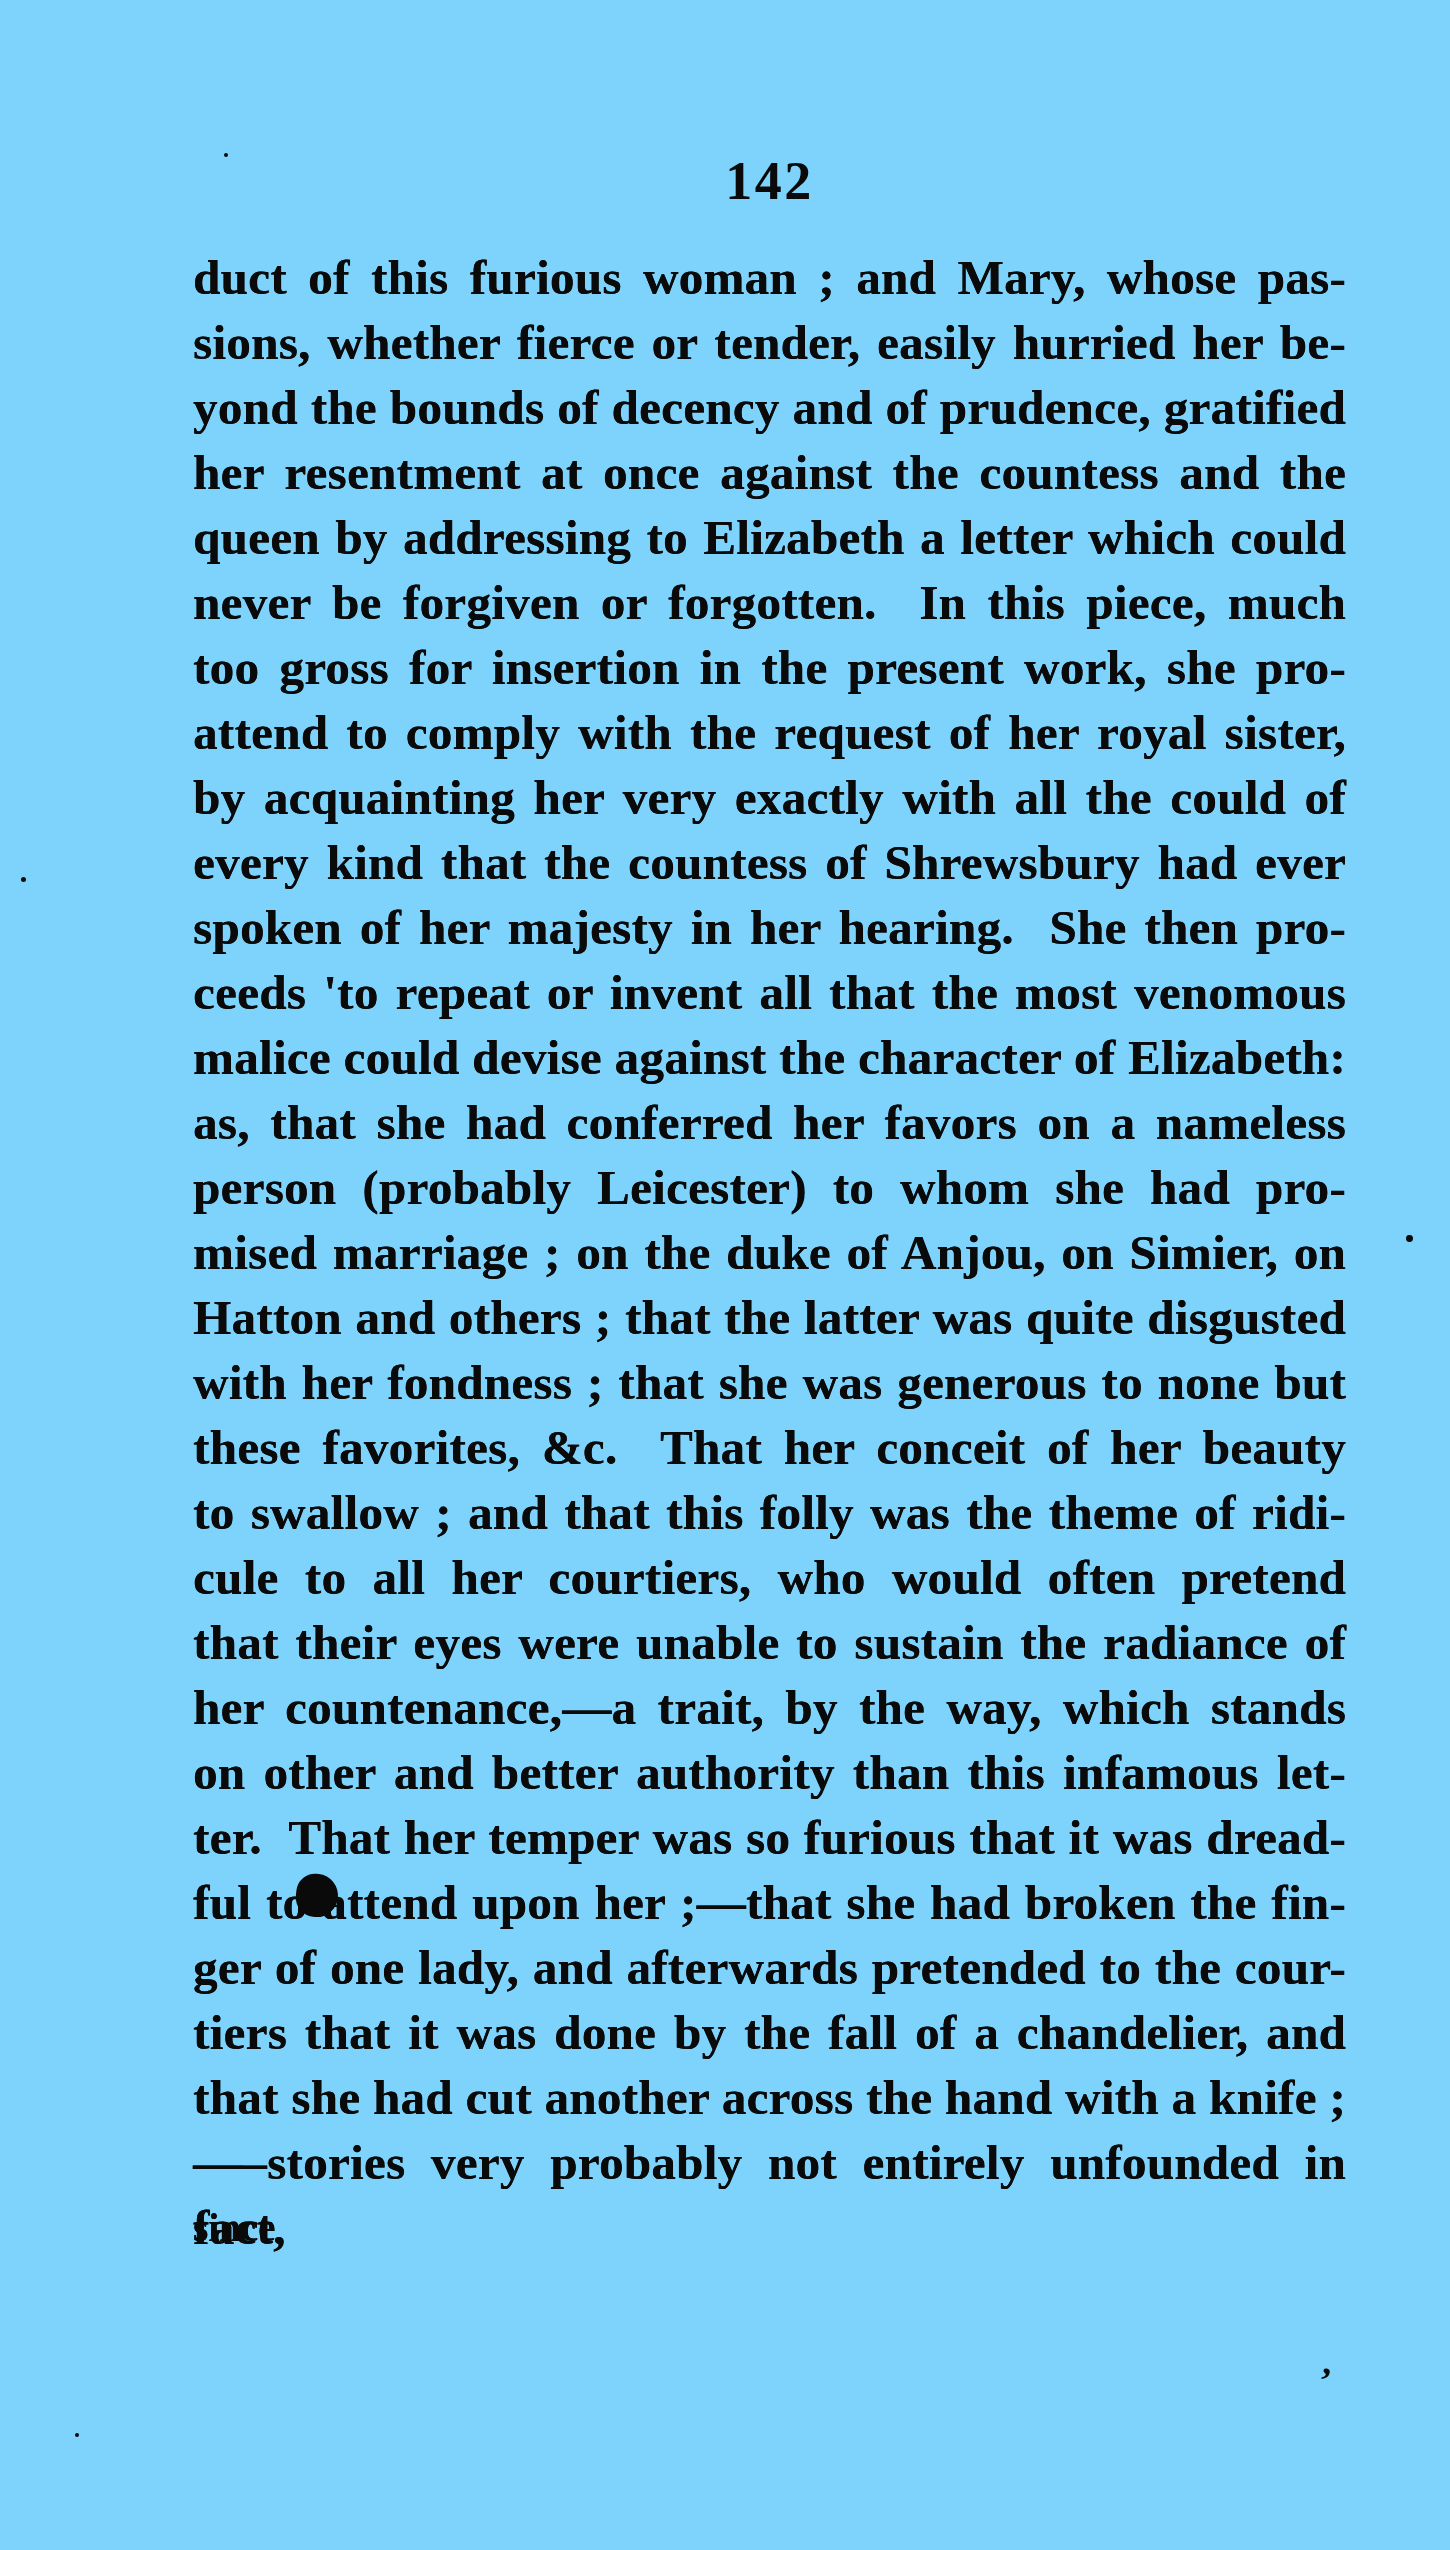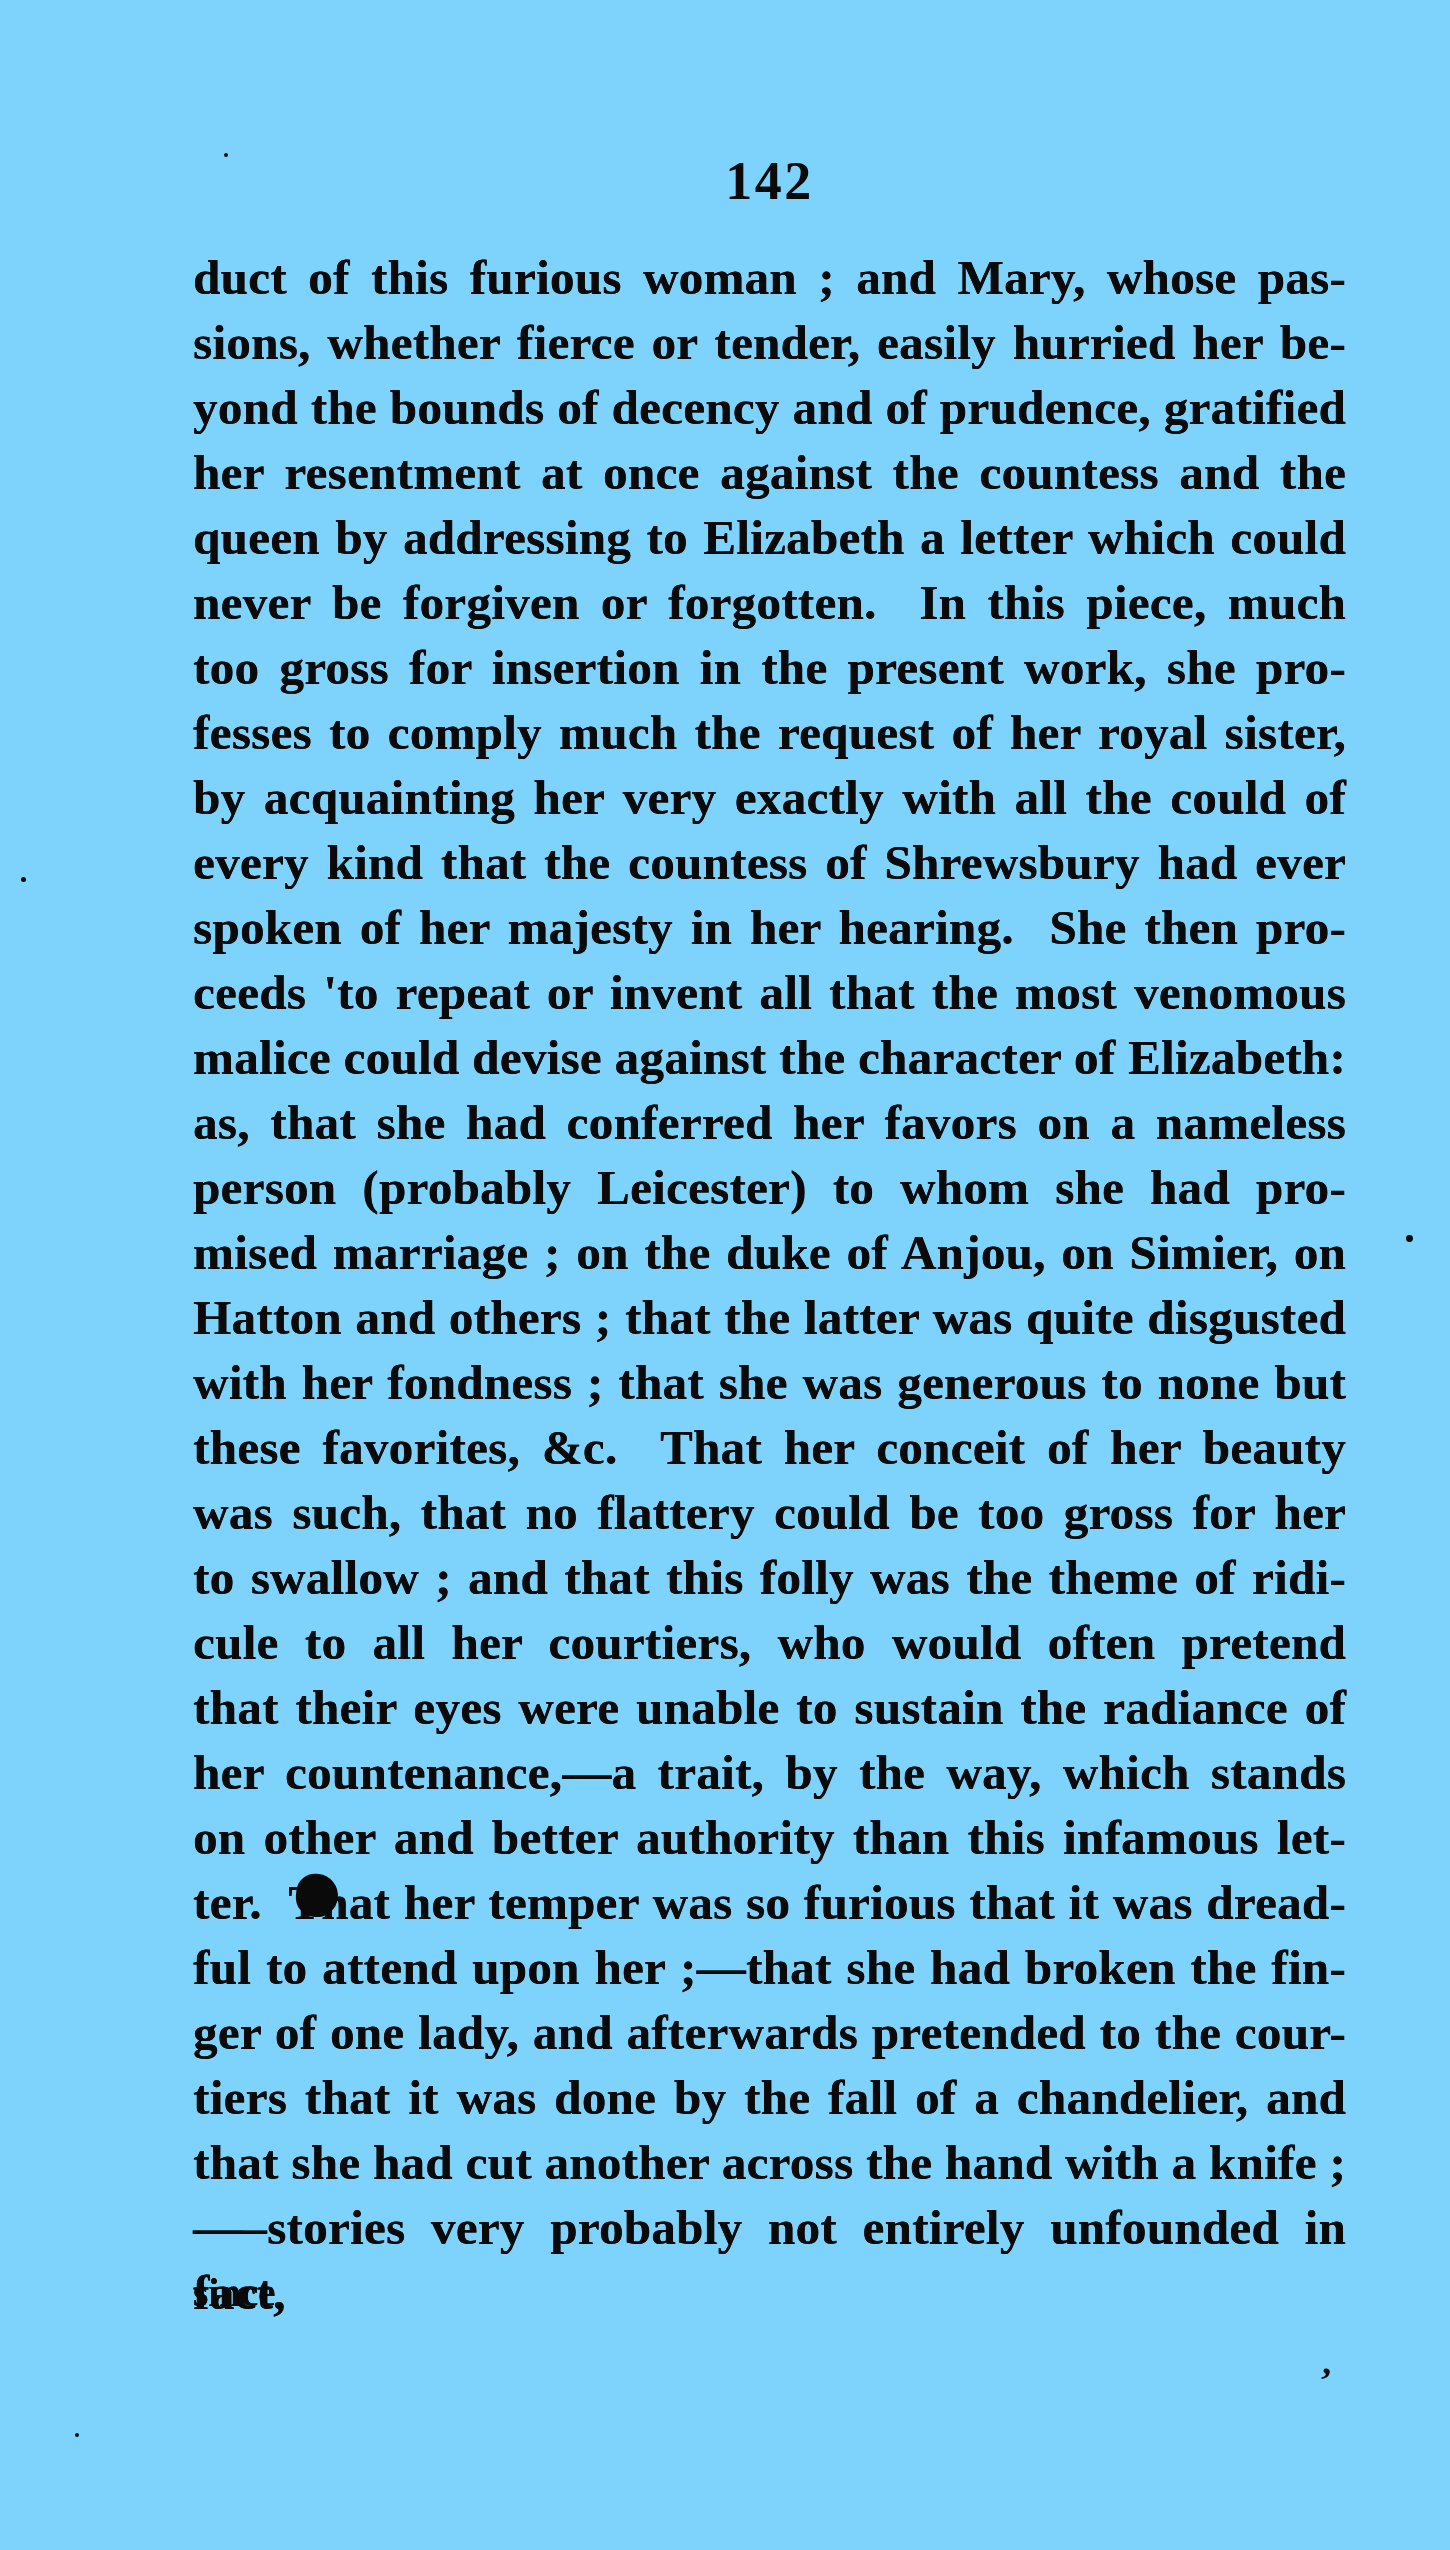--- a/index.html
+++ b/index.html
@@ -91,33 +91,32 @@
 
   <div class="textblock">
 
   <div class="line">duct of this furious woman ; and Mary, whose pas-</div>
       <div class="line">sions, whether fierce or tender, easily hurried her be-</div>
       <div class="line">yond the bounds of decency and of prudence, gratified</div>
       <div class="line">her resentment at once against the countess and the</div>
       <div class="line">queen by addressing to Elizabeth a letter which could</div>
       <div class="line">never be forgiven or forgotten.  In this piece, much</div>
       <div class="line">too gross for insertion in the present work, she pro-</div>
-      <div class="line">fesses to comply much the request of her royal sister,</div>
+      <div class="line">attend to comply with the request of her royal sister,</div>
       <div class="line">by acquainting her very exactly with all the could of</div>
       <div class="line">every kind that the countess of Shrewsbury had ever</div>
       <div class="line">spoken of her majesty in her hearing.  She then pro-</div>
       <div class="line">ceeds 'to repeat or invent all that the most venomous</div>
       <div class="line">malice could devise against the character of Elizabeth:</div>
       <div class="line">as, that she had conferred her favors on a nameless</div>
       <div class="line">person (probably Leicester) to whom she had pro-</div>
       <div class="line">mised marriage ; on the duke of Anjou, on Simier, on</div>
       <div class="line">Hatton and others ; that the latter was quite disgusted</div>
       <div class="line">with her fondness ; that she was generous to none but</div>
       <div class="line">these favorites, &amp;c.  That her conceit of her beauty</div>
-      <div class="line">was such, that no flattery could be too gross for her</div>
       <div class="line">to swallow ; and that this folly was the theme of ridi-</div>
       <div class="line">cule to all her courtiers, who would often pretend</div>
       <div class="line">that their eyes were unable to sustain the radiance of</div>
       <div class="line">her countenance,—a trait, by the way, which stands</div>
       <div class="line">on other and better authority than this infamous let-</div>
       <div class="line">ter.  That her temper was so furious that it was dread-</div>
       <div class="line">ful to attend upon her ;—that she had broken the fin-</div>
       <div class="line">ger of one lady, and afterwards pretended to the cour-</div>
       <div class="line">tiers that it was done by the fall of a chandelier, and</div>
       <div class="line">that she had cut another across the hand with a knife ;</div>

